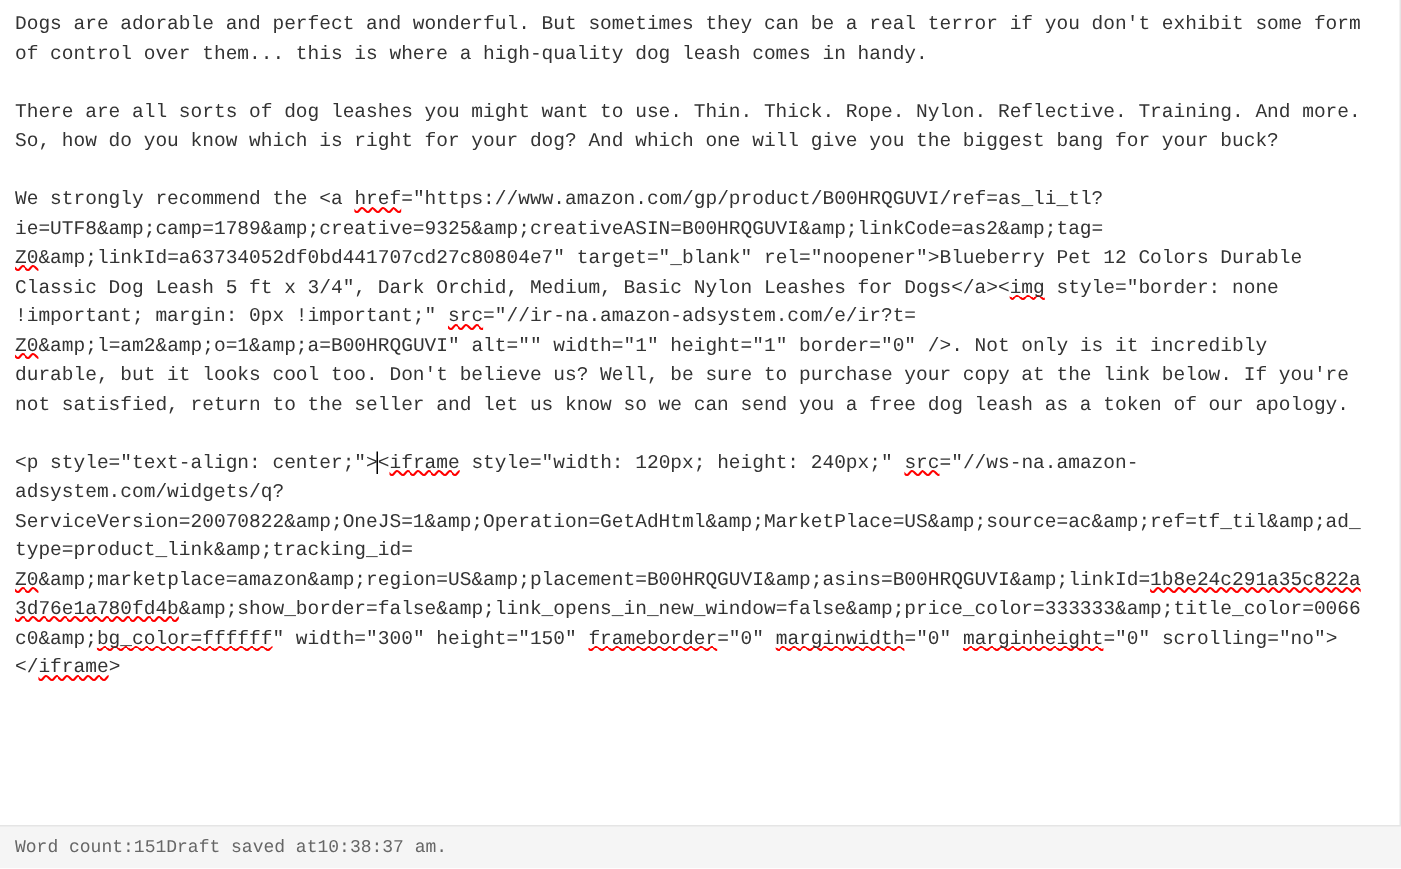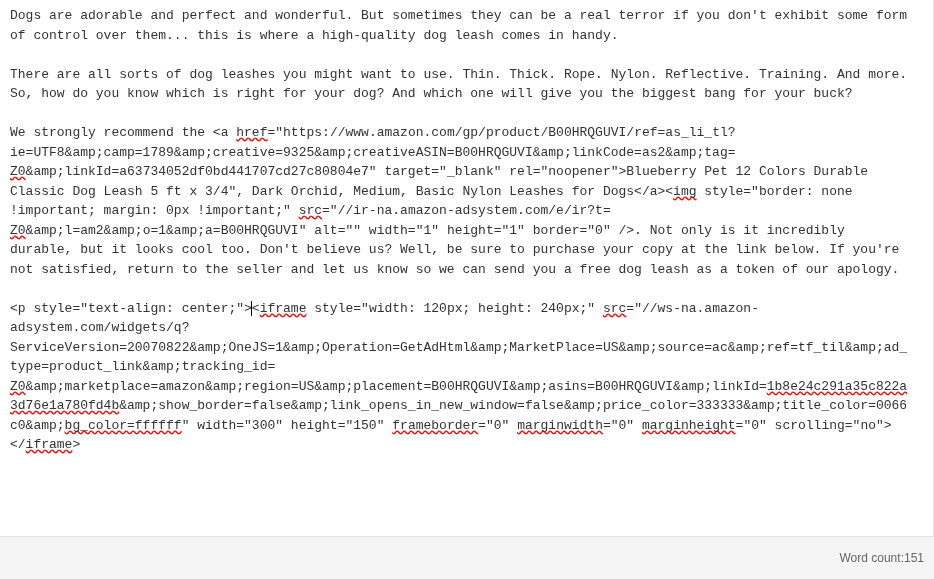--- a/index.html
+++ b/index.html
@@ -27,28 +27,28 @@
   }
   .spell-err {
     text-decoration: underline wavy red;
     text-decoration-skip-ink: none;
   }
   .caret {
     border-left: 1px solid #000;
     margin-left: -1px;
   }
   .status-bar {
-    height: 43px;
+    height: 29px;
     background: #f5f5f5;
     border-top: 1px solid #e5e5e5;
     display: flex;
     align-items: center;
-    justify-content: flex-end;
+    justify-content: flex-start;
     padding: 0 10px;
-    font-family: Liberation Sans, sans-serif;
+    font-family: Liberation Mono, monospace;
     font-size: 12px;
     color: #666;
   }
   .status-left, .status-right { display: flex; align-items: center; }
 </style>
 </head>
 <body>
 
 <div class="editor-wrap">
   <div class="editor"><span>Dogs are adorable and perfect and wonderful. But sometimes they can be a real terror if you don't exhibit some form of control over them... this is where a high-quality dog leash comes in handy.</span>
@@ -61,13 +61,17 @@
 
 <span>&lt;p style="text-align: center;"&gt;</span><span class="caret"></span><span>&lt;</span><span class="spell-err">iframe</span><span> style="width: 120px; height: 240px;" </span><span class="spell-err">src</span><span>="//ws-na.amazon-adsystem.com/widgets/q?ServiceVersion=20070822&amp;amp;OneJS=1&amp;amp;Operation=GetAdHtml&amp;amp;MarketPlace=US&amp;amp;source=ac&amp;amp;ref=tf_til&amp;amp;ad_type=product_link&amp;amp;tracking_id=</span>
 <span class="spell-err">Z0</span><span>&amp;amp;marketplace=amazon&amp;amp;region=US&amp;amp;placement=B00HRQGUVI&amp;amp;asins=B00HRQGUVI&amp;amp;linkId=</span><span class="spell-err">1b8e24c291a35c822a3d76e1a780fd4b</span><span>&amp;amp;show_border=false&amp;amp;link_opens_in_new_window=false&amp;amp;price_color=333333&amp;amp;title_color=0066c0&amp;amp;</span><span class="spell-err">bg_color=ffffff</span><span>" width="300" height="150" </span><span class="spell-err">frameborder</span><span>="0" </span><span class="spell-err">marginwidth</span><span>="0" </span><span class="spell-err">marginheight</span><span>="0" scrolling="no"&gt;&lt;/</span><span class="spell-err">iframe</span><span>&gt;</span></div>
 </div>
 
 <div class="status-bar">
   <div class="status-left">
     <span>Word count: </span>
       <span>151</span>
   </div>
+  <div class="status-right">
+    <span>Draft saved at </span>
+      <span>10:38:37 am.</span>
+  </div>
 </div>
 
 </body></html>

